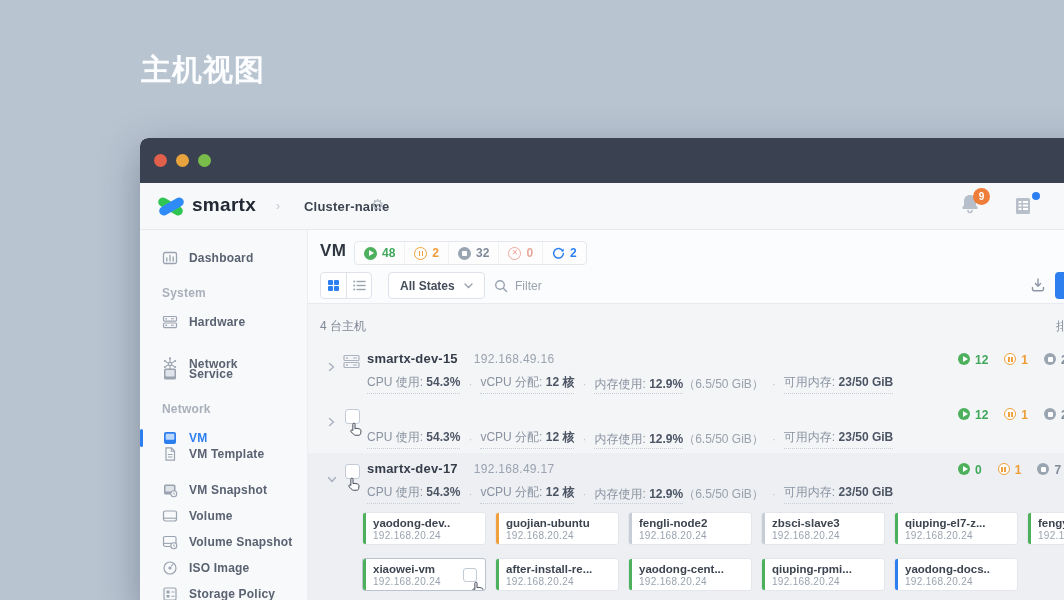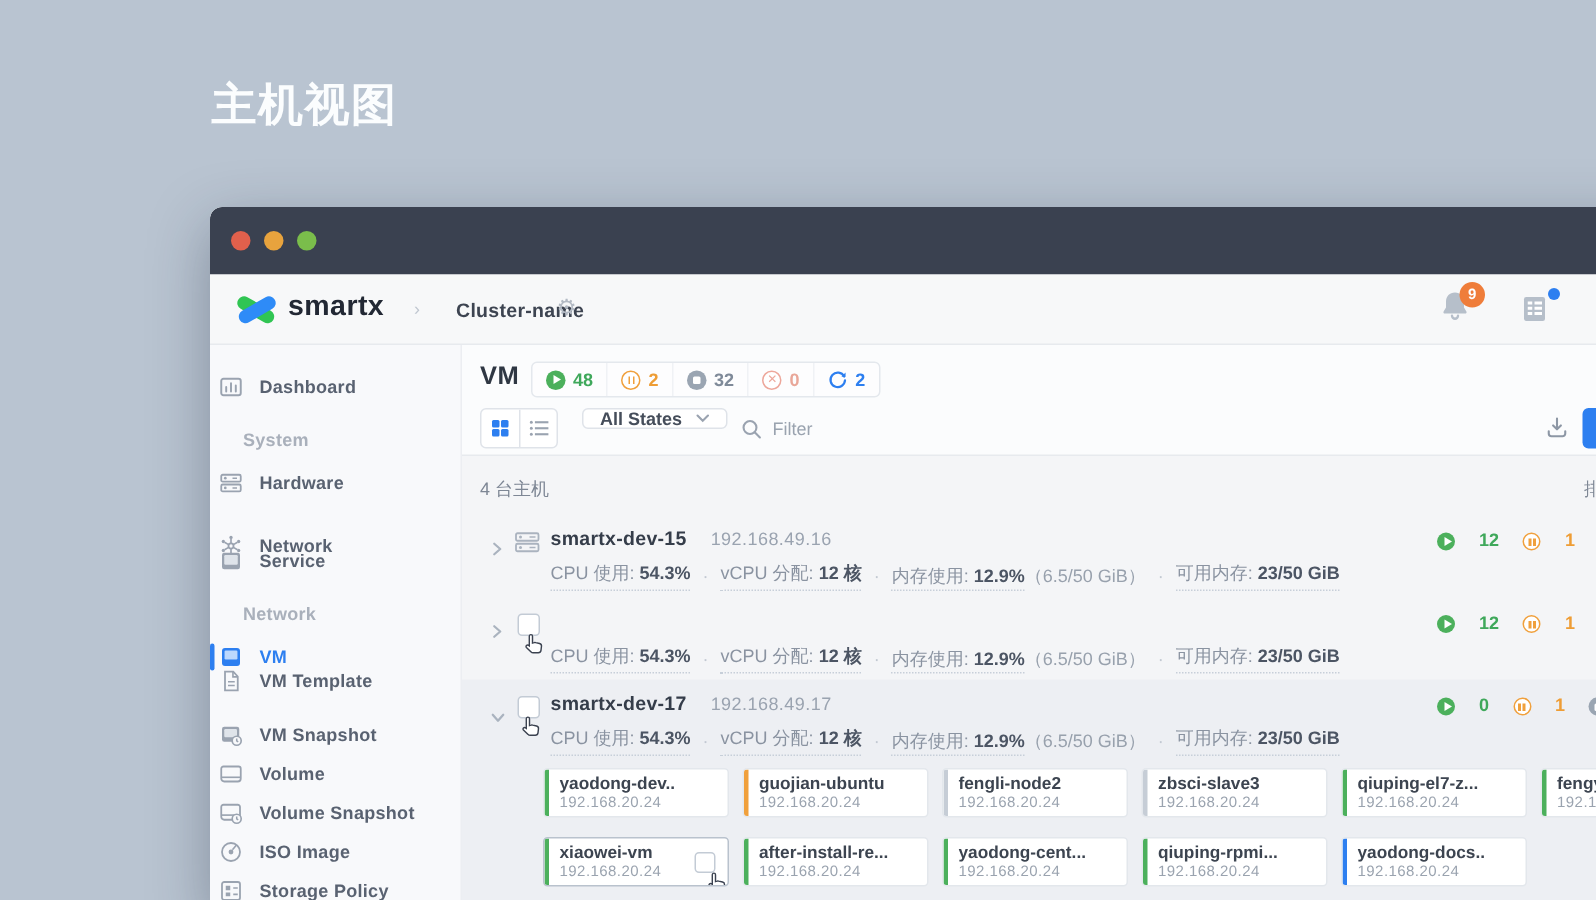--- a/index.html
+++ b/index.html
@@ -26,21 +26,21 @@
   .crumb { position:absolute; left:164px; top:16px; font-size:13px; font-weight:700; color:#3d4451; letter-spacing:.2px; }
   .gear { position:absolute; left:231px; top:13px; font-size:15px; color:#b3bac4; }
   .bell-wrap { position:absolute; left:820px; top:10px; width:26px; height:26px; }
   .badge { position:absolute; left:13px; top:-5px; min-width:17px; height:17px; border-radius:9px; background:#ef7d3a; color:#fff;
            font-size:10px; font-weight:700; display:flex; align-items:center; justify-content:center; }
   .report-wrap { position:absolute; left:874px; top:12px; width:24px; height:24px; }
   .bluedot { position:absolute; right:-2px; top:-3px; width:8px; height:8px; border-radius:50%; background:#2d7ff0; }
 
   
   .sidebar { position:absolute; left:0; top:92px; width:168px; bottom:0; background:#f8f9fb; border-right:1px solid #eceef2; }
-  .side-item { position:absolute; left:0; height:24px; display:flex; align-items:center; padding-left:6px; gap:11px; width:100%; }
+  .side-item { position:absolute; left:0; height:24px; display:flex; align-items:center; padding-left:22px; gap:11px; width:100%; }
   .side-item .lbl { font-size:12px; font-weight:700; color:#596271; letter-spacing:.2px; }
   .side-item.active .lbl { color:#2d7ff0; }
   .active-bar { position:absolute; left:0; top:3px; width:3px; height:18px; border-radius:2px; background:#2d7ff0; }
   .side-sec { position:absolute; left:22px; font-size:12px; font-weight:600; color:#a9b0bb; letter-spacing:.2px; }
   .sicon { width:16px; height:16px; flex:none; }
 
   
   .main { position:absolute; left:168px; top:92px; right:0; bottom:0; background:#f4f5f7; }
   .main-top { position:absolute; left:0; top:0; right:0; height:74px; background:#fbfcfd; border-bottom:1px solid #e7eaee; }
   .vm-title { position:absolute; left:12px; top:11px; font-size:17px; font-weight:800; color:#2f3743; letter-spacing:.3px; }
@@ -56,21 +56,21 @@
   .ic-pause { border:1.5px solid #f0a03c; background:#fff; gap:1.5px; } .ic-pause i { width:1.5px; height:5px; background:#f0a03c; }
   .ic-stop { background:#9aa5b2; } .ic-stop i { width:5px; height:5px; background:#fff; border-radius:1px; }
   .ic-err { border:1.5px solid #eda79b; background:#fff; color:#eda79b; font-size:8px; font-weight:700; line-height:1; }
 
   .toolbar { position:absolute; left:0; top:42px; right:0; height:28px; }
   .toggle { position:absolute; left:12px; top:0; width:52px; height:27px; display:flex; background:#fff; border:1px solid #dfe3e9; border-radius:4px; overflow:hidden; }
   .tbtn { width:50%; display:flex; align-items:center; justify-content:center; }
   .tbtn + .tbtn { border-left:1px solid #dfe3e9; }
   .gridic { width:11px; height:11px; display:grid; grid-template-columns:5px 5px; grid-template-rows:5px 5px; gap:1px; }
   .gridic i { background:#2d7ff0; border-radius:1px; }
-  .allstates { position:absolute; left:80px; top:0; height:14px; background:#fff; border:1px solid #dfe3e9; border-radius:4px;
+  .allstates { position:absolute; left:80px; top:0; height:27px; background:#fff; border:1px solid #dfe3e9; border-radius:4px;
                display:flex; align-items:center; gap:9px; padding:0 11px; font-size:12px; font-weight:700; color:#454d5a; }
   .filter { position:absolute; left:186px; top:0; height:27px; display:flex; align-items:center; gap:7px; }
   .filter input { border:none; outline:none; background:transparent; font-size:12px; color:#454d5a; width:70px; font-family:inherit; }
   .filter input::placeholder { color:#9aa3af; }
   .dl { position:absolute; left:722px; top:5px; }
   .bluebtn { position:absolute; left:747px; top:0; width:70px; height:27px; background:#2d7ff0; border-radius:4px; border:none; }
 
   .hosts-label { position:absolute; left:12px; top:88px; font-size:12px; color:#7e8795; }
   .sort-partial { position:absolute; left:748px; top:88px; font-size:12px; color:#7e8795; white-space:nowrap; }
 
@@ -80,21 +80,21 @@
   .hosticon { position:absolute; left:35px; top:11px; }
   .cbx { position:absolute; left:37px; top:11px; width:15px; height:15px; border:1.5px solid #c3cbd5; border-radius:3px; background:#fff; }
   .hname { position:absolute; left:59px; top:8px; font-size:13px; font-weight:800; color:#353d4a; letter-spacing:.2px; }
   .hip { font-weight:400; color:#9aa3b0; font-size:12px; margin-left:16px; letter-spacing:.3px; }
   .statline { position:absolute; left:59px; top:31px; font-size:12px; color:#8a93a1; display:flex; align-items:center; gap:8px; white-space:nowrap; }
   .stat { border-bottom:1px dotted #c7cfd9; padding-bottom:2px; }
   .stat b { color:#4c5564; font-weight:700; }
   .sep { color:#c2c9d2; }
   .mdetail { color:#98a1ad; }
   .hbadges { position:absolute; left:650px; top:10px; display:flex; align-items:center; gap:16px; }
-  .hbadge { display:flex; align-items:flex-end; gap:16px; font-size:12px; font-weight:700; }
+  .hbadge { display:flex; align-items:flex-start; gap:5px; font-size:12px; font-weight:700; }
 
   .cards { position:absolute; left:54px; display:flex; gap:9px; }
   .card { position:relative; width:124px; height:33px; background:#fff; border:1px solid #e3e7ec; border-radius:3px; padding:4px 8px 0 10px; overflow:hidden; flex:none; }
   .card .barc { position:absolute; left:0; top:0; bottom:0; width:3px; }
   .card .nm { font-size:11.5px; font-weight:700; color:#3c4450; white-space:nowrap; overflow:hidden; }
   .card .cip { font-size:10px; color:#9aa3af; letter-spacing:.3px; margin-top:1px; }
   .card.hovered { border-color:#b9c2cd; }
   .card .ccbx { position:absolute; right:8px; top:9px; width:14px; height:14px; border:1.5px solid #c3cbd5; border-radius:3px; background:#fff; }
 
   .cursor { position:absolute; width:15px; height:16px; z-index:5; }

